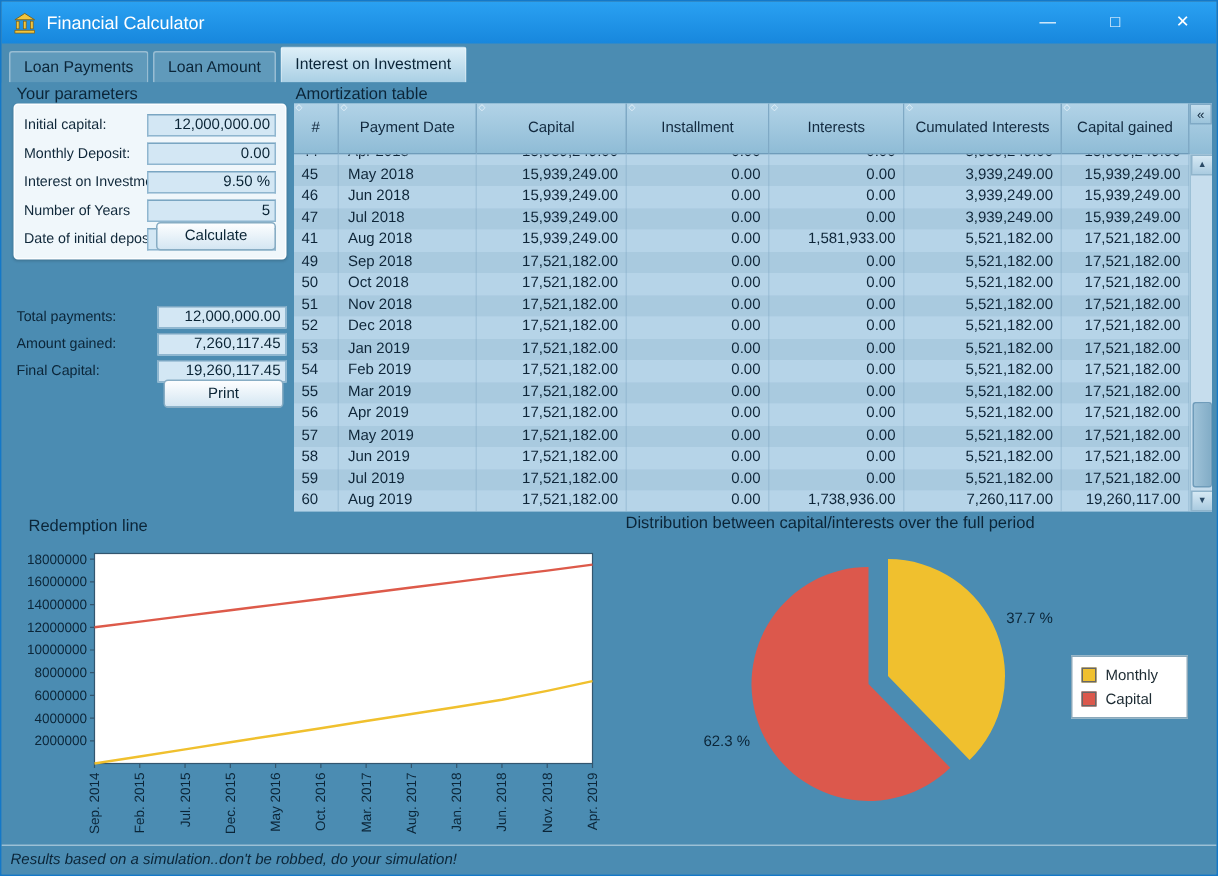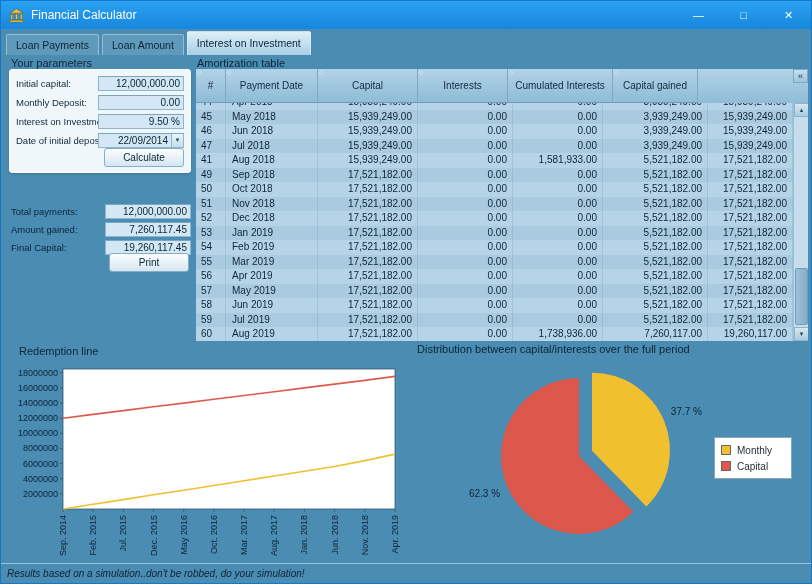--- a/index.html
+++ b/index.html
@@ -110,20 +110,24 @@
           </div>
           <div class="prow">
             <span class="plabel">Monthly Deposit:</span>
             <div class="pfield">0.00</div>
           </div>
           <div class="prow">
             <span class="plabel">Interest on Investment:</span>
             <div class="pfield">9.50 %</div>
           </div>
           <div class="prow">
+            <span class="plabel">Number of Years</span>
+            <div class="pfield">5</div>
+          </div>
+          <div class="prow">
             <span class="plabel">Date of initial deposit:</span>
             <div class="pfield with-arrow">22/09/2014<span class="parrow">▼</span></div>
           </div>
         </div>
       <div class="btn calculate">Calculate</div>
     </div>
     <div id="result-rows">
         <div class="rrow">
           <span class="plabel">Total payments:</span>
           <div class="pfield">12,000,000.00</div>
@@ -146,20 +150,24 @@
             <span class="hdiamond">◇</span>
             <span class="htext">#</span>
           </div>
           <div class="hcell" style="width: 92px;">
             <span class="hdiamond">◇</span>
             <span class="htext">Payment Date</span>
           </div>
           <div class="hcell" style="width: 100px;">
             <span class="hdiamond">◇</span>
             <span class="htext">Capital</span>
+          </div>
+          <div class="hcell" style="width: 95px;">
+            <span class="hdiamond">◇</span>
+            <span class="htext">Installment</span>
           </div>
           <div class="hcell" style="width: 90px;">
             <span class="hdiamond">◇</span>
             <span class="htext">Interests</span>
           </div>
           <div class="hcell" style="width: 105px;">
             <span class="hdiamond">◇</span>
             <span class="htext">Cumulated Interests</span>
           </div>
           <div class="hcell" style="width: 85px;">

